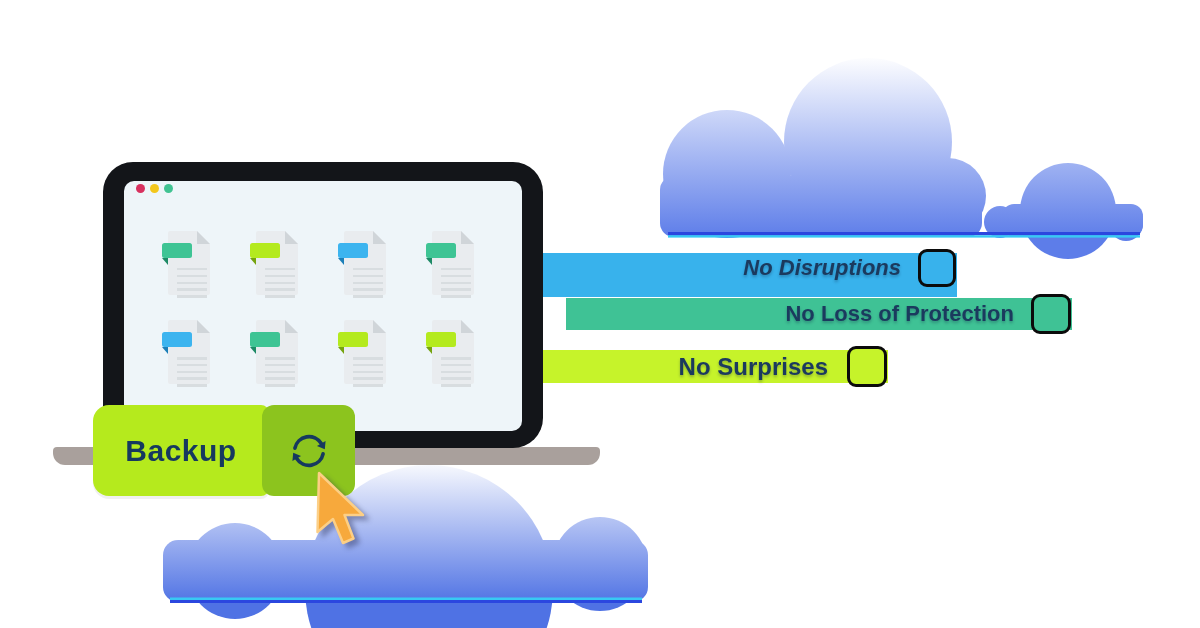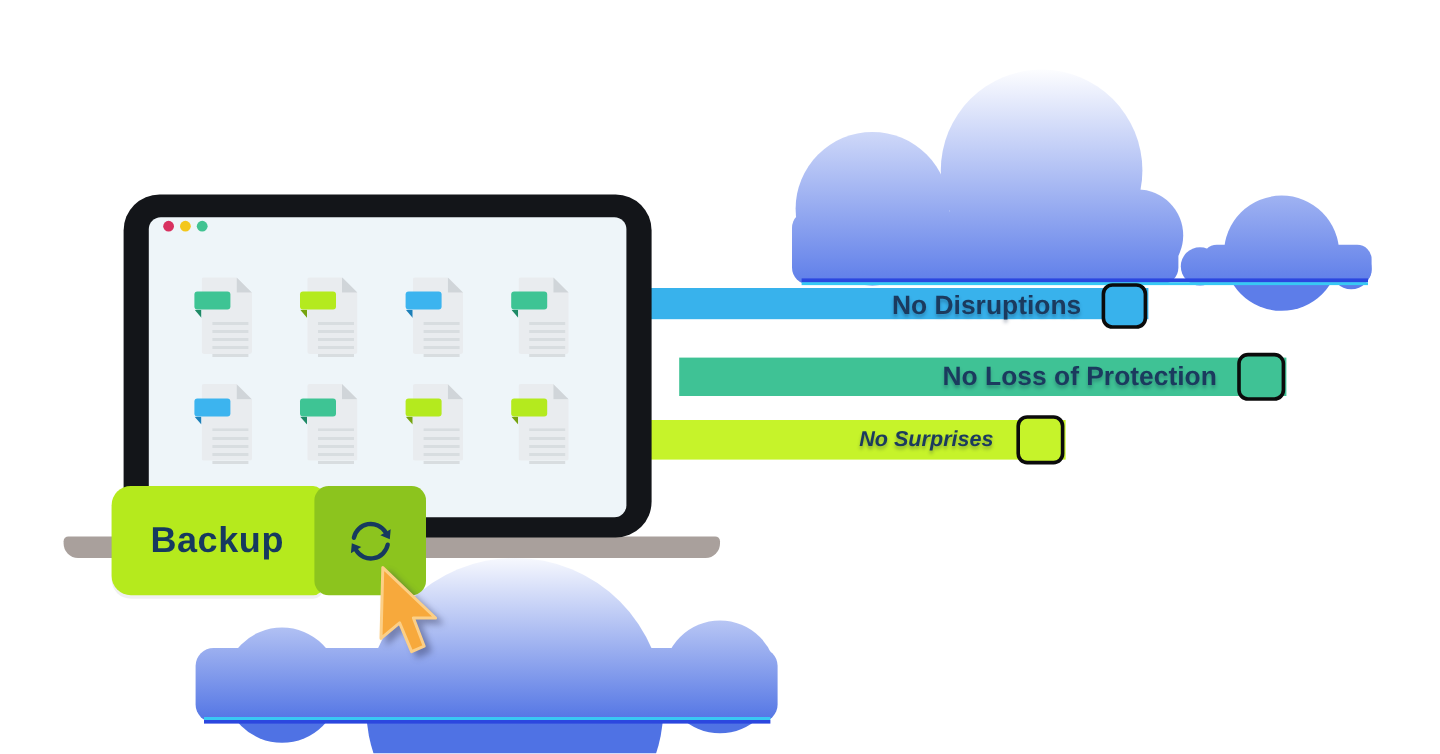--- a/index.html
+++ b/index.html
@@ -8,28 +8,28 @@
   svg{display:block;}
 
   
   .clouds{position:absolute;left:0;top:0;z-index:1;}
 
   
   .ribbon{position:absolute;z-index:2;display:block;}
   .ribbon .rlabel{display:block;text-align:right;font-weight:bold;color:#1b3a5e;
                   text-shadow:0 2px 3px rgba(10,25,60,0.30);}
   .handle{position:absolute;box-sizing:border-box;border:3px solid #0b0b0b;border-radius:9px;}
-  #ribbon-0{left:538px;top:240px;width:419px;height:26px;}
+  #ribbon-0{left:538px;top:253px;width:419px;height:44px;font-style:italic;}
   #ribbon-0 .rlabel{font-size:22px;line-height:30px;padding-right:56px;}
   #ribbon-0 .handle{right:1px;top:-4px;width:38px;height:38px;}
   #ribbon-1{left:566px;top:298px;width:506px;height:32px;}
   #ribbon-1 .rlabel{font-size:22px;line-height:32px;padding-right:58px;}
   #ribbon-1 .handle{right:1px;top:-4px;width:40px;height:40px;}
   #ribbon-2{left:538px;top:350px;width:350px;height:33px;}
-  #ribbon-2 .rlabel{font-size:18px;line-height:33px;padding-right:60px;font-style:italic;}
+  #ribbon-2 .rlabel{font-size:24px;line-height:33px;padding-right:60px;}
   #ribbon-2 .handle{right:1px;top:-4px;width:40px;height:41px;}
 
   
   .laptop-base{position:absolute;left:53px;top:447px;width:547px;height:18px;z-index:3;
                border-radius:4px 4px 12px 12px;}
   .laptop{position:absolute;left:103px;top:162px;width:440px;height:286px;z-index:4;
           border-radius:30px;}
   .screen{position:absolute;left:21px;top:19px;right:21px;bottom:17px;border-radius:10px;}
   .dots{position:absolute;left:12px;top:3px;display:flex;gap:5px;}
   .dot{width:9px;height:9px;border-radius:50%;}

